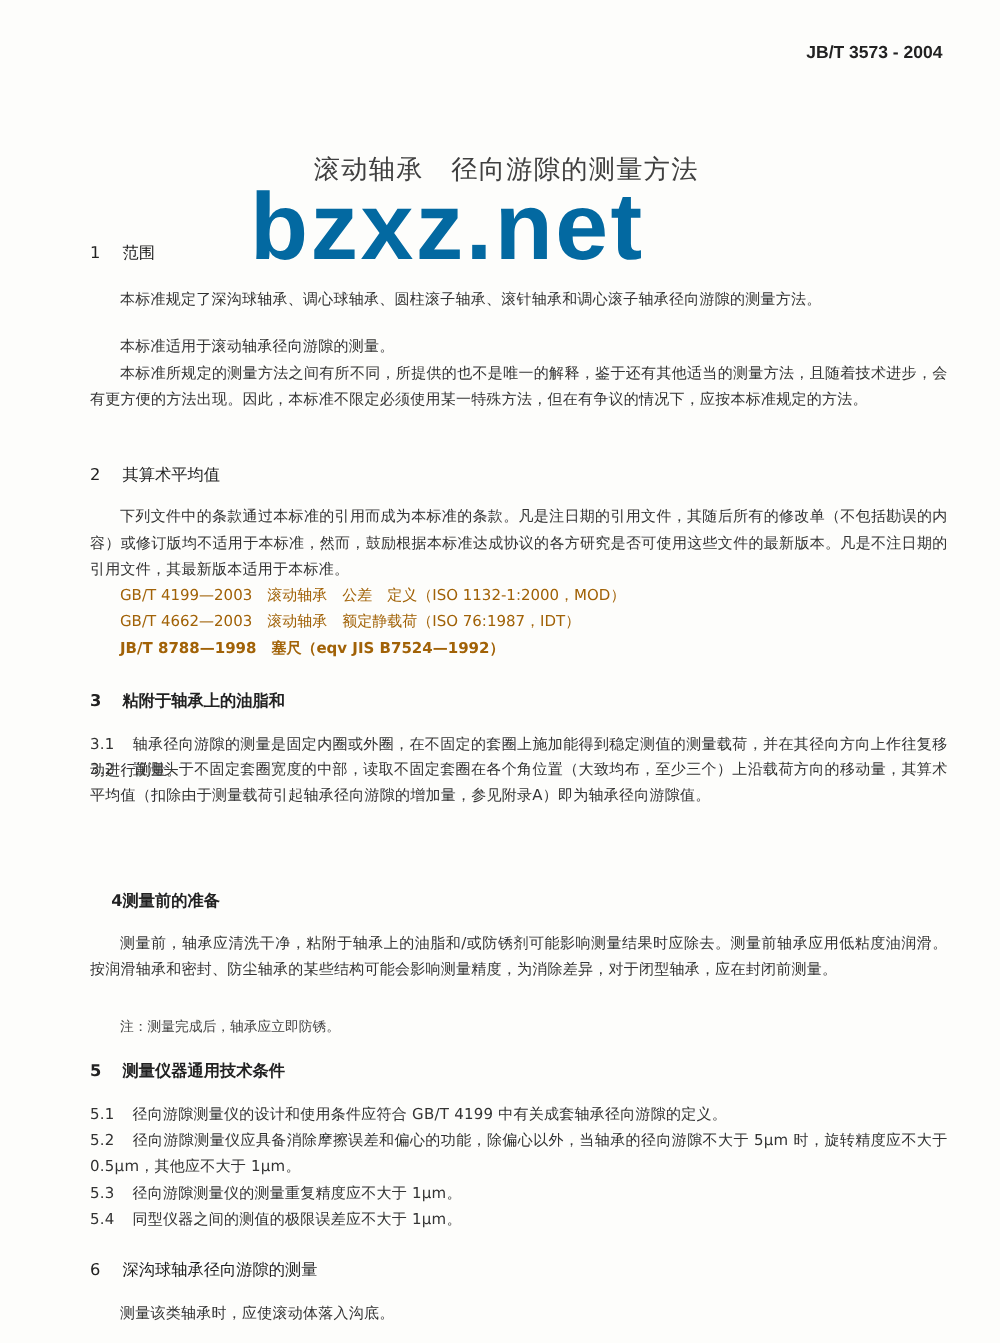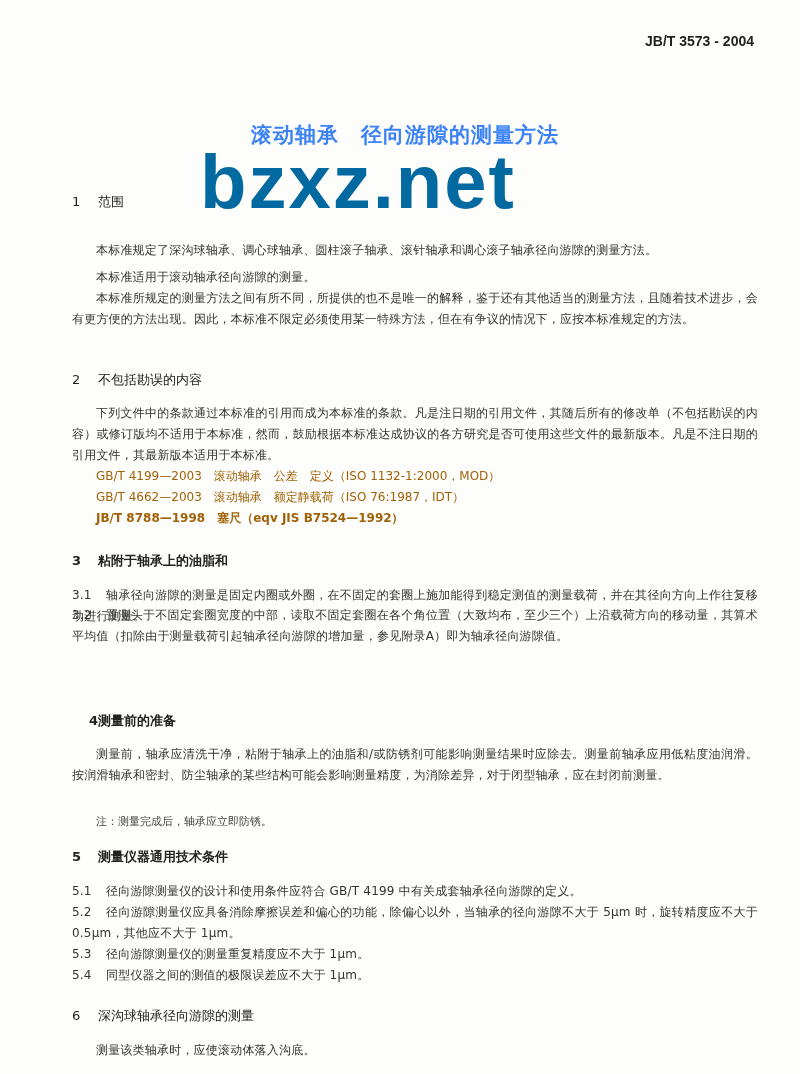--- a/index.html
+++ b/index.html
@@ -10,22 +10,22 @@
     color: #222;
     position: relative;
   }
   .doc-code {
     position: absolute; right: 46px; top: 33px;
     font-family: "Liberation Sans", sans-serif;
     font-weight: bold; font-size: 14px; color: #222;
   }
   .title {
     position: absolute; left: 0; right: 0; top: 121px;
-    text-align: center; font-size: 21px; font-weight: bold; letter-spacing: 1px;
-    color: #3b82f6;
+    text-align: center; font-size: 21px; font-weight: normal; letter-spacing: 1px;
+    color: #404040;
     margin-left: 10px;
   }
   .watermark {
     position: absolute; left: 200px; top: 138px;
     font-family: "Liberation Sans", sans-serif; font-weight: bold;
     font-size: 76px; color: #0369a1; letter-spacing: 2px; z-index: 0;
   }
   .content { position: absolute; left: 0; top: 0; width: 800px; z-index: 1; }
   .h {
     position: absolute; left: 72px; font-size: 13px; color: #222;
@@ -56,26 +56,26 @@
 
 <div class="watermark">bzxz.net</div>
 
 <div class="content">
   <div class="doc-code">JB/T 3573 - 2004</div>
   <div class="title">滚动轴承　径向游隙的测量方法</div>
 
   <div class="h" style="top:193px;">
     <span class="num">1</span><span>范围</span>
   </div>
-  <div class="p" style="top:240px;">本标准规定了深沟球轴承、调心球轴承、圆柱滚子轴承、滚针轴承和调心滚子轴承径向游隙的测量方法。</div>
+  <div class="p" style="top:229px;">本标准规定了深沟球轴承、调心球轴承、圆柱滚子轴承、滚针轴承和调心滚子轴承径向游隙的测量方法。</div>
   <div class="p" style="top:267px;">本标准适用于滚动轴承径向游隙的测量。</div>
   <div class="p" style="top:288px;">本标准所规定的测量方法之间有所不同，所提供的也不是唯一的解释，鉴于还有其他适当的测量方法，且随着技术进步，会有更方便的方法出现。因此，本标准不限定必须使用某一特殊方法，但在有争议的情况下，应按本标准规定的方法。</div>
 
   <div class="h" style="top:371px;">
-    <span class="num">2</span><span>不包括勘误的内容</span>
+    <span class="num">2</span><span>其算术平均值</span>
   </div>
   <div class="p" style="top:403px;">下列文件中的条款通过本标准的引用而成为本标准的条款。凡是注日期的引用文件，其随后所有的修改单（不包括勘误的内容）或修订版均不适用于本标准，然而，鼓励根据本标准达成协议的各方研究是否可使用这些文件的最新版本。凡是不注日期的引用文件，其最新版本适用于本标准。</div>
   <div class="ref" style="top:466px;">GB/T 4199—2003　滚动轴承　公差　定义（ISO 1132-1:2000，MOD）</div>
   <div class="ref" style="top:487px;">GB/T 4662—2003　滚动轴承　额定静载荷（ISO 76:1987，IDT）</div>
   <div class="ref" style="top:508px;font-weight:bold;">JB/T 8788—1998　塞尺（eqv JIS B7524—1992）</div>
 
   <div class="h bold" style="top:552px;">
     <span class="num">3</span><span>粘附于轴承上的油脂和</span>
   </div>
   <div class="clause" style="top:585px;">

